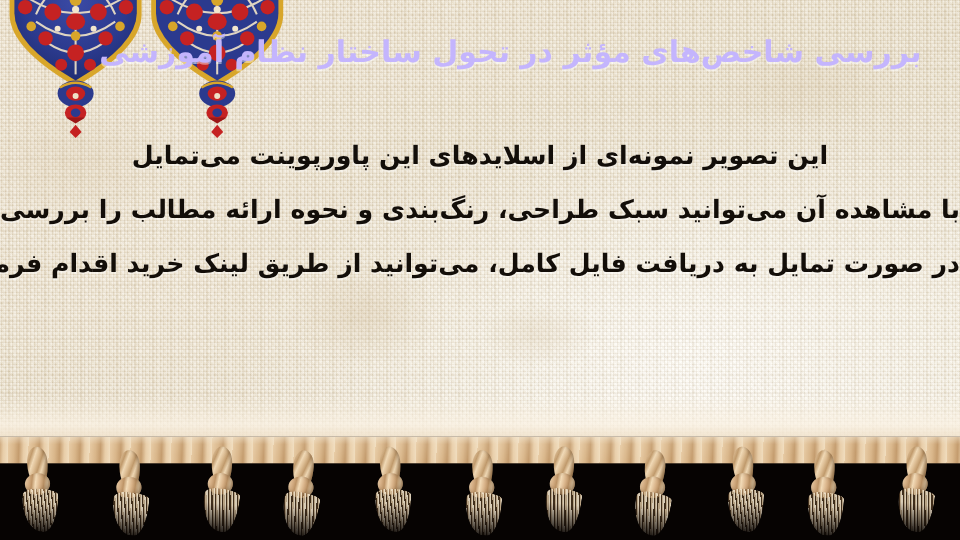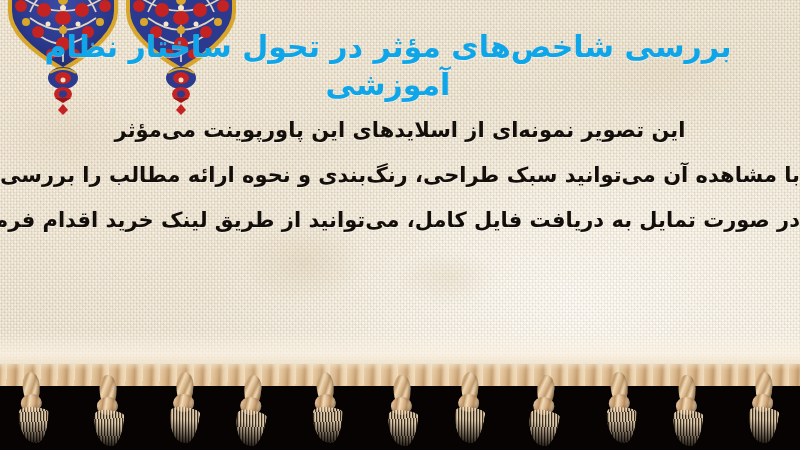--- a/index.html
+++ b/index.html
@@ -70,23 +70,22 @@
   .ornament { position: absolute; top: -34px; }
   .ornament.o1 { left: 4px; }
   .ornament.o2 { left: 122px; }
 
   
   .title {
     position: absolute;
     right: 32px;
     top: 28px;
     width: 760px;
-    text-align: center;
-    color: #0ea5e9;
-    font-size: 30px;
+    color: #c4b5fd;
+    font-size: 25px;
     font-weight: 700;
     letter-spacing: 0px;
     line-height: 1.25;
     text-shadow: 0 1px 0 rgba(255,255,255,0.45);
     direction: rtl;
   }
   .title-inner { display: inline-block; padding-right: 0; }
 
   .body-block {
     position: absolute;
@@ -315,21 +314,21 @@
       </g>
       <path d="M59 138 l5 6 -5 5 -5 -5 z" fill="#c52222"></path>
     </svg>
   </div>
 
   <div class="title">
     <span class="title-inner">بررسی شاخص‌های مؤثر در تحول ساختار نظام آموزشی</span>
   </div>
 
   <div class="body-block">
-    <div class="body-line">این تصویر نمونه‌ای از اسلایدهای این پاورپوینت می‌مؤثر</div>
+    <div class="body-line">این تصویر نمونه‌ای از اسلایدهای این پاورپوینت می‌تمایل</div>
     <div class="body-line">با مشاهده آن می‌توانید سبک طراحی، رنگ‌بندی و نحوه ارائه مطالب را بررسی نمایید</div>
     <div class="body-line">در صورت تمایل به دریافت فایل کامل، می‌توانید از طریق لینک خرید اقدام فرمایید</div>
   </div>
 
   <div class="canvas-bottom-glow"></div>
 
   <div class="fringe-zone">
     <div class="fringe-rope"></div>
     <div id="tassels">
         <div class="tassel" style="left: 16.3636px; top: 8px; transform: rotate(-3.75deg);">

